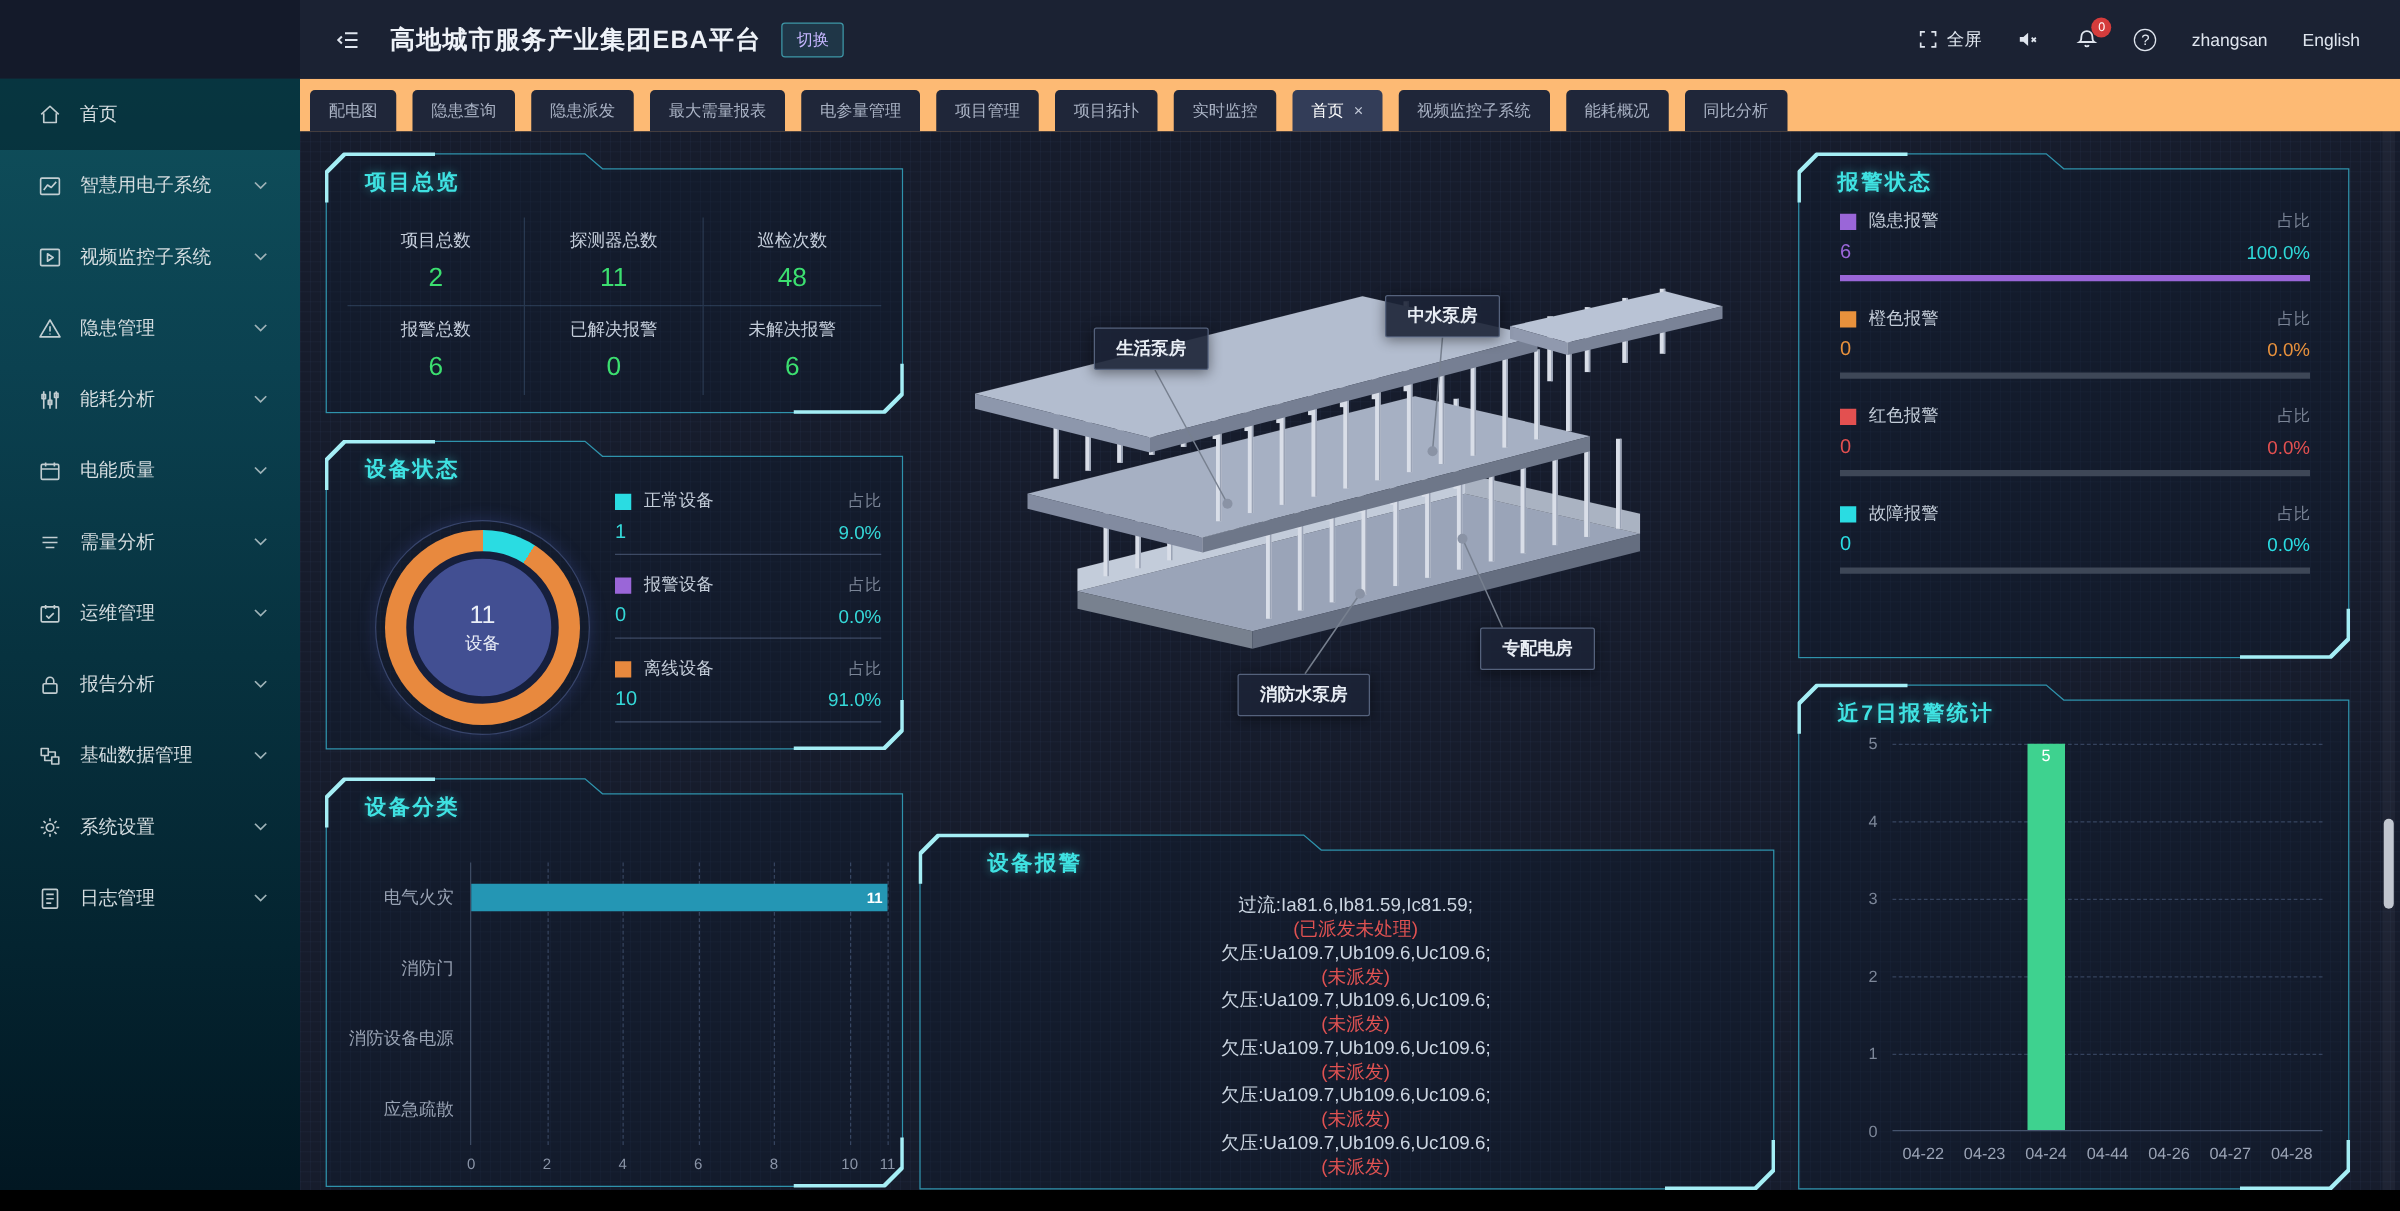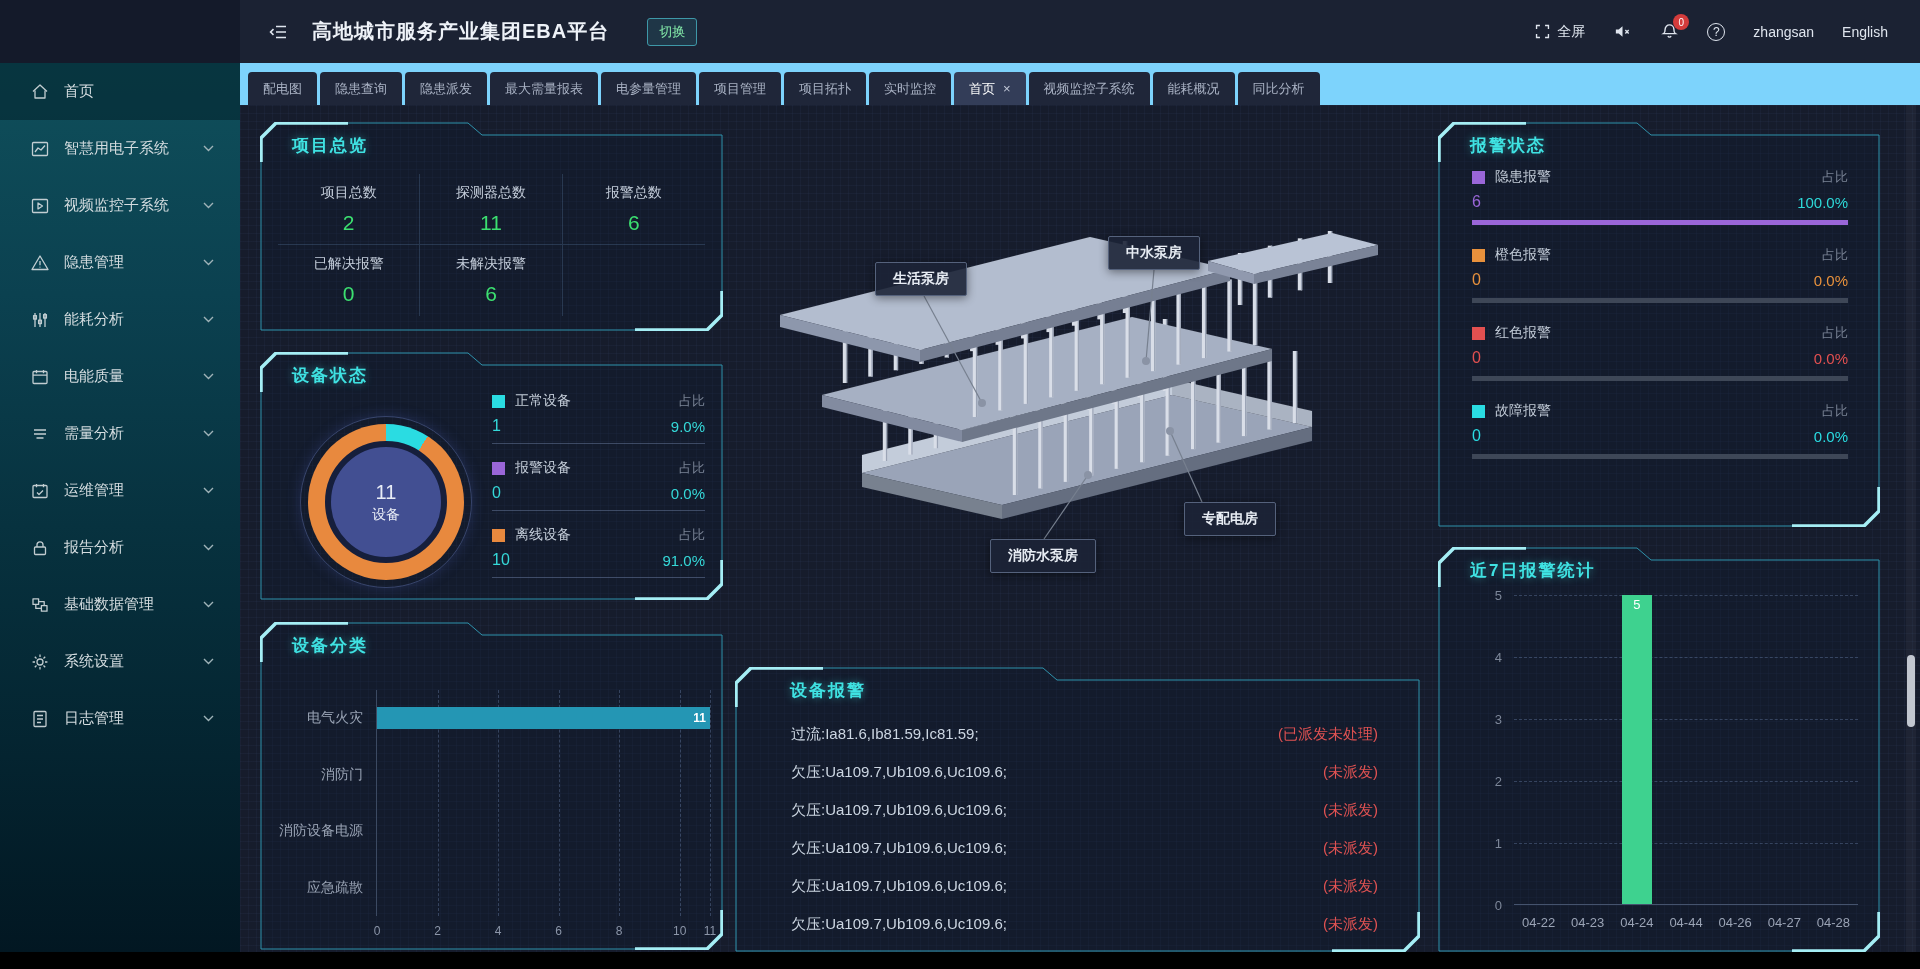--- a/index.html
+++ b/index.html
@@ -6,29 +6,29 @@
   body { background:#000; font-family:"Liberation Sans","DejaVu Sans",sans-serif; }
   .app { position:relative; width:1920px; height:969px; background:#141a2a; overflow:hidden; }
 
   
   .logo-block{position:absolute;left:0;top:0;width:240px;height:63px;background:linear-gradient(180deg,#2d8191,#256e7c);display:flex;align-items:center;justify-content:center;gap:9px;z-index:5;}
   .logo-mark svg{display:block;}
   .logo-text{color:#fff;font-size:27px;font-weight:bold;font-style:italic;letter-spacing:1px;}
   .header{position:absolute;left:240px;top:0;width:1680px;height:63px;background:#1b2233;display:flex;align-items:center;z-index:5;}
   .collapse{margin-left:28px;color:#dfe5ee;cursor:pointer;display:flex;}
   .app-title{margin-left:24px;font-size:20px;font-weight:bold;color:#eef2f8;letter-spacing:1px;}
-  .switch-btn{margin-left:38px;background:rgba(45,129,145,.22);border:1px solid #3e98a8;color:#86efac;font-size:13px;padding:4px 11px;border-radius:3px;cursor:pointer;}
+  .switch-btn{margin-left:16px;background:rgba(45,129,145,.22);border:1px solid #3e98a8;color:#c4b5fd;font-size:13px;padding:4px 11px;border-radius:3px;cursor:pointer;}
   .header-right{margin-left:auto;margin-right:32px;display:flex;align-items:center;gap:28px;color:#dfe5ee;font-size:14px;}
   .hr-item{display:flex;align-items:center;gap:6px;cursor:pointer;}
   .bell-wrap{position:relative;}
   .badge{position:absolute;top:-8px;right:-10px;background:#d43c3c;color:#fff;font-size:10px;min-width:16px;height:16px;border-radius:8px;display:flex;align-items:center;justify-content:center;padding:0 4px;}
   .help-circle{width:18px;height:18px;border:1px solid #dfe5ee;border-radius:50%;font-size:12px;display:flex;align-items:center;justify-content:center;}
 
   
-  .tabbar{position:absolute;left:240px;top:63px;width:1680px;height:42px;background:#7dd3fc;display:flex;align-items:flex-end;padding-left:8px;gap:3px;z-index:4;}
+  .tabbar{position:absolute;left:240px;top:63px;width:1680px;height:42px;background:#fdba74;display:flex;align-items:flex-end;padding-left:8px;gap:13px;z-index:4;}
   .tab{height:33px;background:#1f2639;color:#a9b2c4;font-size:13px;padding:0 15px;display:flex;align-items:center;gap:8px;border-radius:4px 4px 0 0;cursor:pointer;white-space:nowrap;}
   .tab.active{background:#333d58;color:#fff;}
   .tab-close{font-size:13px;color:#c2c9d8;}
 
   
   .sidebar{position:absolute;left:0;top:63px;width:240px;height:889px;background:linear-gradient(180deg,#0f4f5b 0%,#0b4150 26%,#07323f 52%,#042430 78%,#02harap 100%);background:linear-gradient(180deg,#0f4f5b 0%,#0b4150 26%,#07323f 52%,#042430 78%,#021722 100%);z-index:3;}
   .side-item{height:57px;display:flex;align-items:center;padding-left:30px;color:#d5dde0;font-size:15px;position:relative;cursor:pointer;}
   .side-item.active{background:rgba(2,32,42,.55);}
   .side-icon{width:20px;height:20px;margin-right:14px;color:#d2dadd;opacity:.92;flex:none;}
   .side-icon svg{width:20px;height:20px;display:block;}
@@ -79,21 +79,21 @@
   .cat-plot{position:absolute;left:116px;top:68px;width:334px;height:226px;border-left:1px solid #3c4a62;}
   .vline{position:absolute;top:0;height:100%;border-left:1px dashed rgba(110,135,175,.38);}
   .cat-row{position:relative;height:56.5px;}
   .cat-label{position:absolute;left:-114px;width:100px;text-align:right;color:#98a2b3;font-size:14px;top:50%;transform:translateY(-50%);}
   .cat-bar{position:absolute;left:0;top:50%;transform:translateY(-50%);height:22px;display:flex;align-items:center;justify-content:flex-end;}
   .cat-bar span{color:#fff;font-size:12px;font-weight:bold;padding-right:4px;}
   .cat-xlabel{position:absolute;top:234px;transform:translateX(-50%);color:#8b95a8;font-size:12px;}
 
   
   .alarm-list{position:absolute;left:0;top:48px;width:100%;}
-  .alarm-row{display:flex;justify-content:space-between;align-items:center;height:38px;padding:0 42px 0 56px;font-size:15px;}
+  .alarm-row{display:flex;justify-content:space-between;align-items:center;height:38px;padding:0 42px 0 56px;font-size:15px;flex-direction:column;}
   .alarm-msg{color:#ccd6e2;}
   .alarm-status{color:#e05252;}
 
   
   .wk-plot{position:absolute;left:76px;top:48px;width:344px;height:310px;border-bottom:1px solid #45536d;}
   .hline{position:absolute;left:0;width:100%;border-top:1px dashed rgba(110,135,175,.38);}
   .ytick{position:absolute;left:-12px;transform:translate(-100%,-50%);color:#7d8799;font-size:13px;}
   .wk-bar{position:absolute;bottom:0;width:30px;transform:translateX(-50%);display:flex;justify-content:center;}
   .wk-bar span{color:#fff;font-size:13px;margin-top:2px;}
   .wk-xlabel{position:absolute;top:320px;transform:translateX(-50%);color:#9aa3b5;font-size:13px;white-space:nowrap;}
@@ -505,20 +505,24 @@
       <div class="ov-grid" id="overview-grid">
           <div class="ov-cell">
             <div class="ov-label">项目总数</div>
             <div class="ov-value">2</div>
           </div>
           <div class="ov-cell">
             <div class="ov-label">探测器总数</div>
             <div class="ov-value">11</div>
           </div>
           <div class="ov-cell">
+            <div class="ov-label">巡检次数</div>
+            <div class="ov-value">48</div>
+          </div>
+          <div class="ov-cell">
             <div class="ov-label">报警总数</div>
             <div class="ov-value">6</div>
           </div>
           <div class="ov-cell">
             <div class="ov-label">已解决报警</div>
             <div class="ov-value">0</div>
           </div>
           <div class="ov-cell">
             <div class="ov-label">未解决报警</div>
             <div class="ov-value">6</div>

